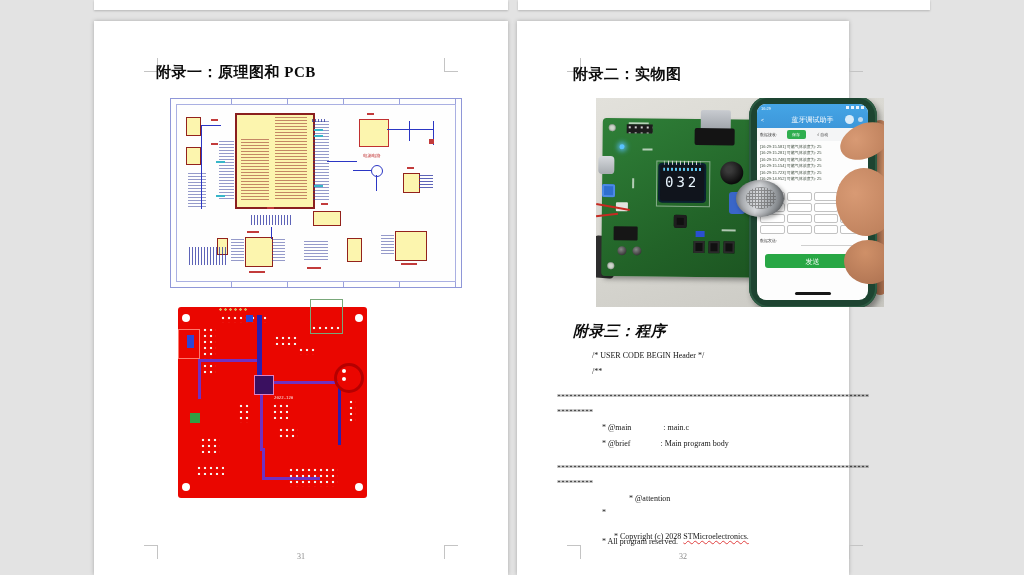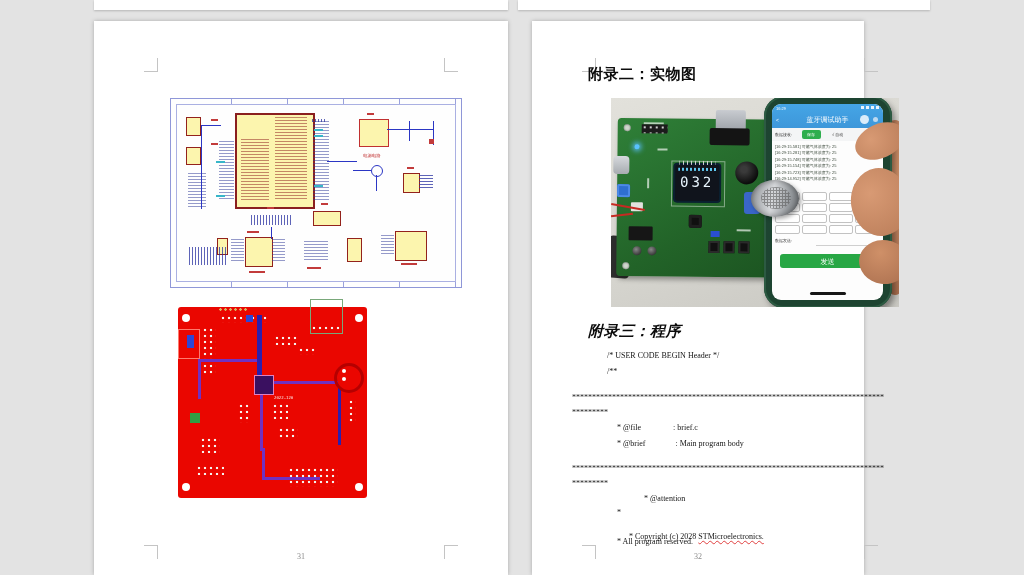--- a/index.html
+++ b/index.html
@@ -72,20 +72,21 @@
 
   <div class="prevpage" style="left:94px;top:0;width:414px;height:10px;"></div>
   <div class="prevpage" style="left:518px;top:0;width:412px;height:10px;"></div>
 
   <div class="page" style="left:94px;top:21px;width:414px;height:554px;">
     <div class="corner tl" style="left:50px;top:37px;"></div>
     <div class="corner tr" style="left:350px;top:37px;"></div>
     <div class="corner bl" style="left:50px;top:524px;"></div>
     <div class="corner br" style="left:350px;top:524px;"></div>
 
+    <div class="doc-title" style="left:62px;top:42px;">附录一：原理图和 PCB</div>
 
     <div id="schematic" style="left:76px;top:77px;width:290px;height:188px;">
       <div class="inner"></div>
       <div class="tickrow" style="top:0;"></div>
       <div class="tickrow" style="bottom:0;"></div>
 
       <div class="ycomp" style="left:64px;top:14px;width:76px;height:92px;border-width:2px;border-color:#8a1f1f;"></div>
       <div class="abs rows-red" style="left:70px;top:40px;width:28px;height:62px;"></div>
       <div class="abs rows-red" style="left:104px;top:18px;width:32px;height:84px;"></div>
       <div class="abs stubs-h" style="left:141px;top:20px;width:14px;height:3px;"></div>
@@ -184,21 +185,21 @@
       <div class="abs dots" style="left:110px;top:160px;width:50px;height:20px;"></div>
       <div class="abs dots" style="left:94px;top:96px;width:16px;height:16px;"></div>
       <div class="abs dots" style="left:60px;top:96px;width:12px;height:20px;"></div>
       <div class="abs dots" style="left:100px;top:120px;width:20px;height:12px;"></div>
       <div class="pcb-silk" style="left:96px;top:88px;">2022-120</div>
     </div>
 
     <div class="pagenum" style="top:531px;">31</div>
   </div>
 
-  <div class="page" style="left:532px;top:21px;width:332px;height:554px;">
+  <div class="page" style="left:517px;top:21px;width:332px;height:554px;">
     <div class="corner tl" style="left:50px;top:37px;"></div>
     <div class="corner tr" style="left:332px;top:37px;"></div>
     <div class="corner bl" style="left:50px;top:524px;"></div>
     <div class="corner br" style="left:332px;top:524px;"></div>
 
     <div class="doc-title" style="left:56px;top:44px;">附录二：实物图</div>
 
     <div id="photo" style="left:79px;top:77px;width:288px;height:209px;">
 
       <div class="abs" style="left:-3px;top:138px;width:22px;height:42px;background:#2d2d2d;border-radius:4px;transform:rotate(4deg);z-index:1;"></div>
@@ -317,21 +318,21 @@
       <div class="finger skin1" style="left:240px;top:70px;width:58px;height:68px;transform:rotate(-8deg);z-index:6;"></div>
       <div class="finger skin2" style="left:248px;top:142px;width:50px;height:44px;transform:rotate(8deg);z-index:6;"></div>
     </div>
 
     <div class="doc-title" style="left:56px;top:301px;font-style:italic;">附录三：程序</div>
 
     <div class="code" style="left:75px;top:330px;">/* USER CODE BEGIN Header */</div>
     <div class="code" style="left:75px;top:346px;">/**</div>
     <div class="code" style="left:40px;top:372px;">******************************************************************************</div>
     <div class="code" style="left:40px;top:387px;">*********</div>
-    <div class="code" style="left:85px;top:402px;">* @file                : brief.c</div>
+    <div class="code" style="left:85px;top:402px;">* @main                : main.c</div>
     <div class="code" style="left:85px;top:418px;">* @brief               : Main program body</div>
     <div class="code" style="left:40px;top:443px;">******************************************************************************</div>
     <div class="code" style="left:40px;top:458px;">*********</div>
     <div class="code" style="left:85px;top:473px;margin-left:27px;">* @attention</div>
     <div class="code" style="left:85px;top:487px;">*</div>
     <div class="code" style="left:85px;top:501px;">
       <span>* Copyright (c) 2028 </span><span class="wavy">STMicroelectronics.</span>
     </div>
     <div class="code" style="left:85px;top:516px;">* All program reserved.</div>
 

